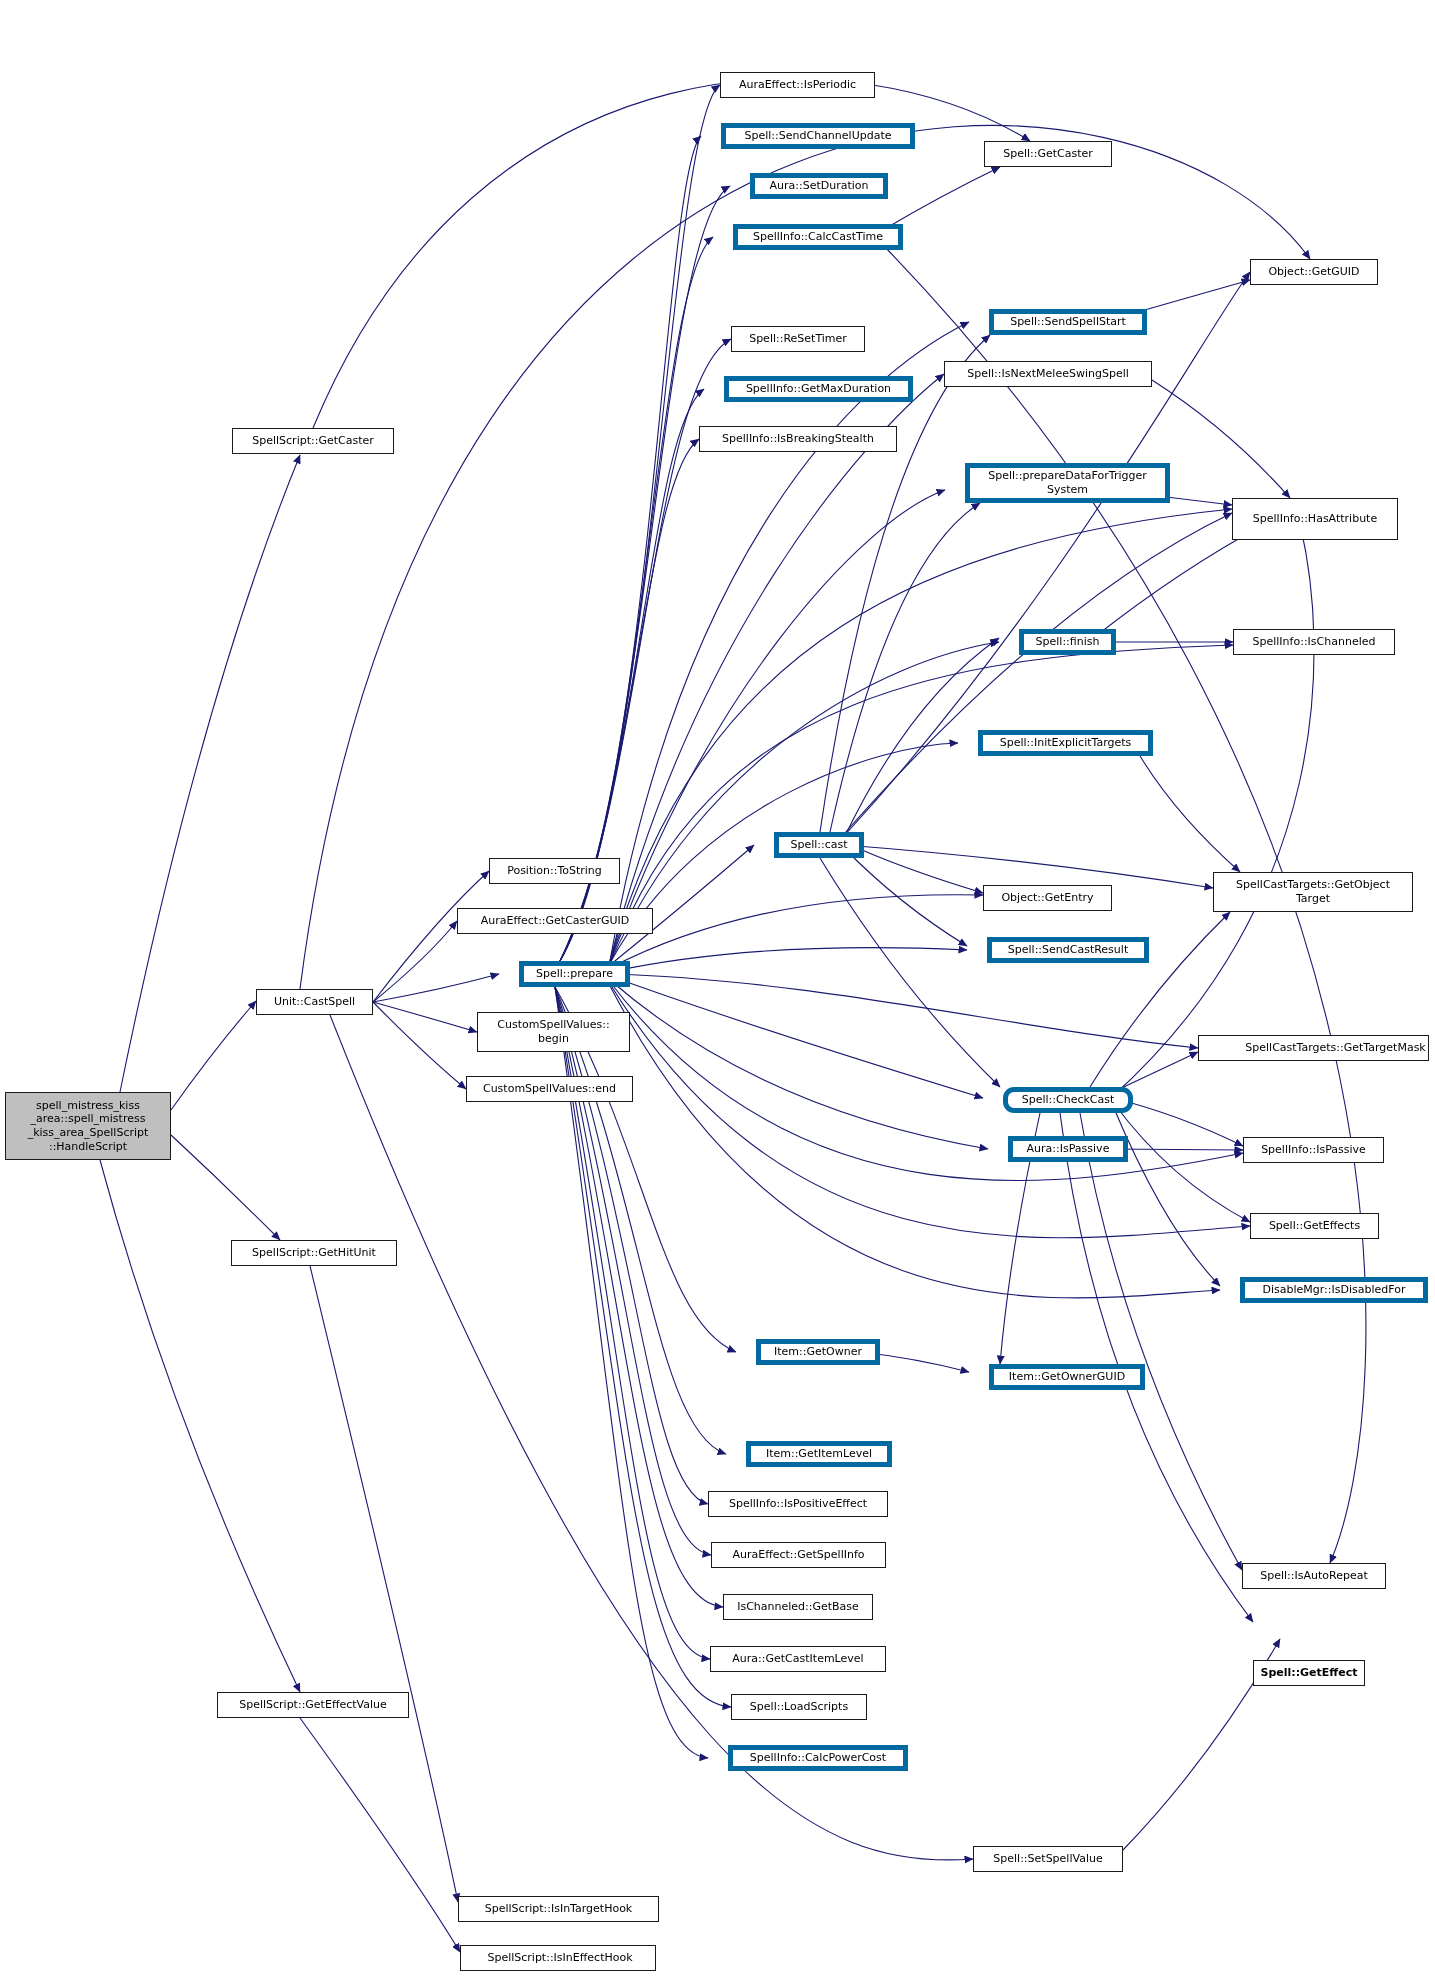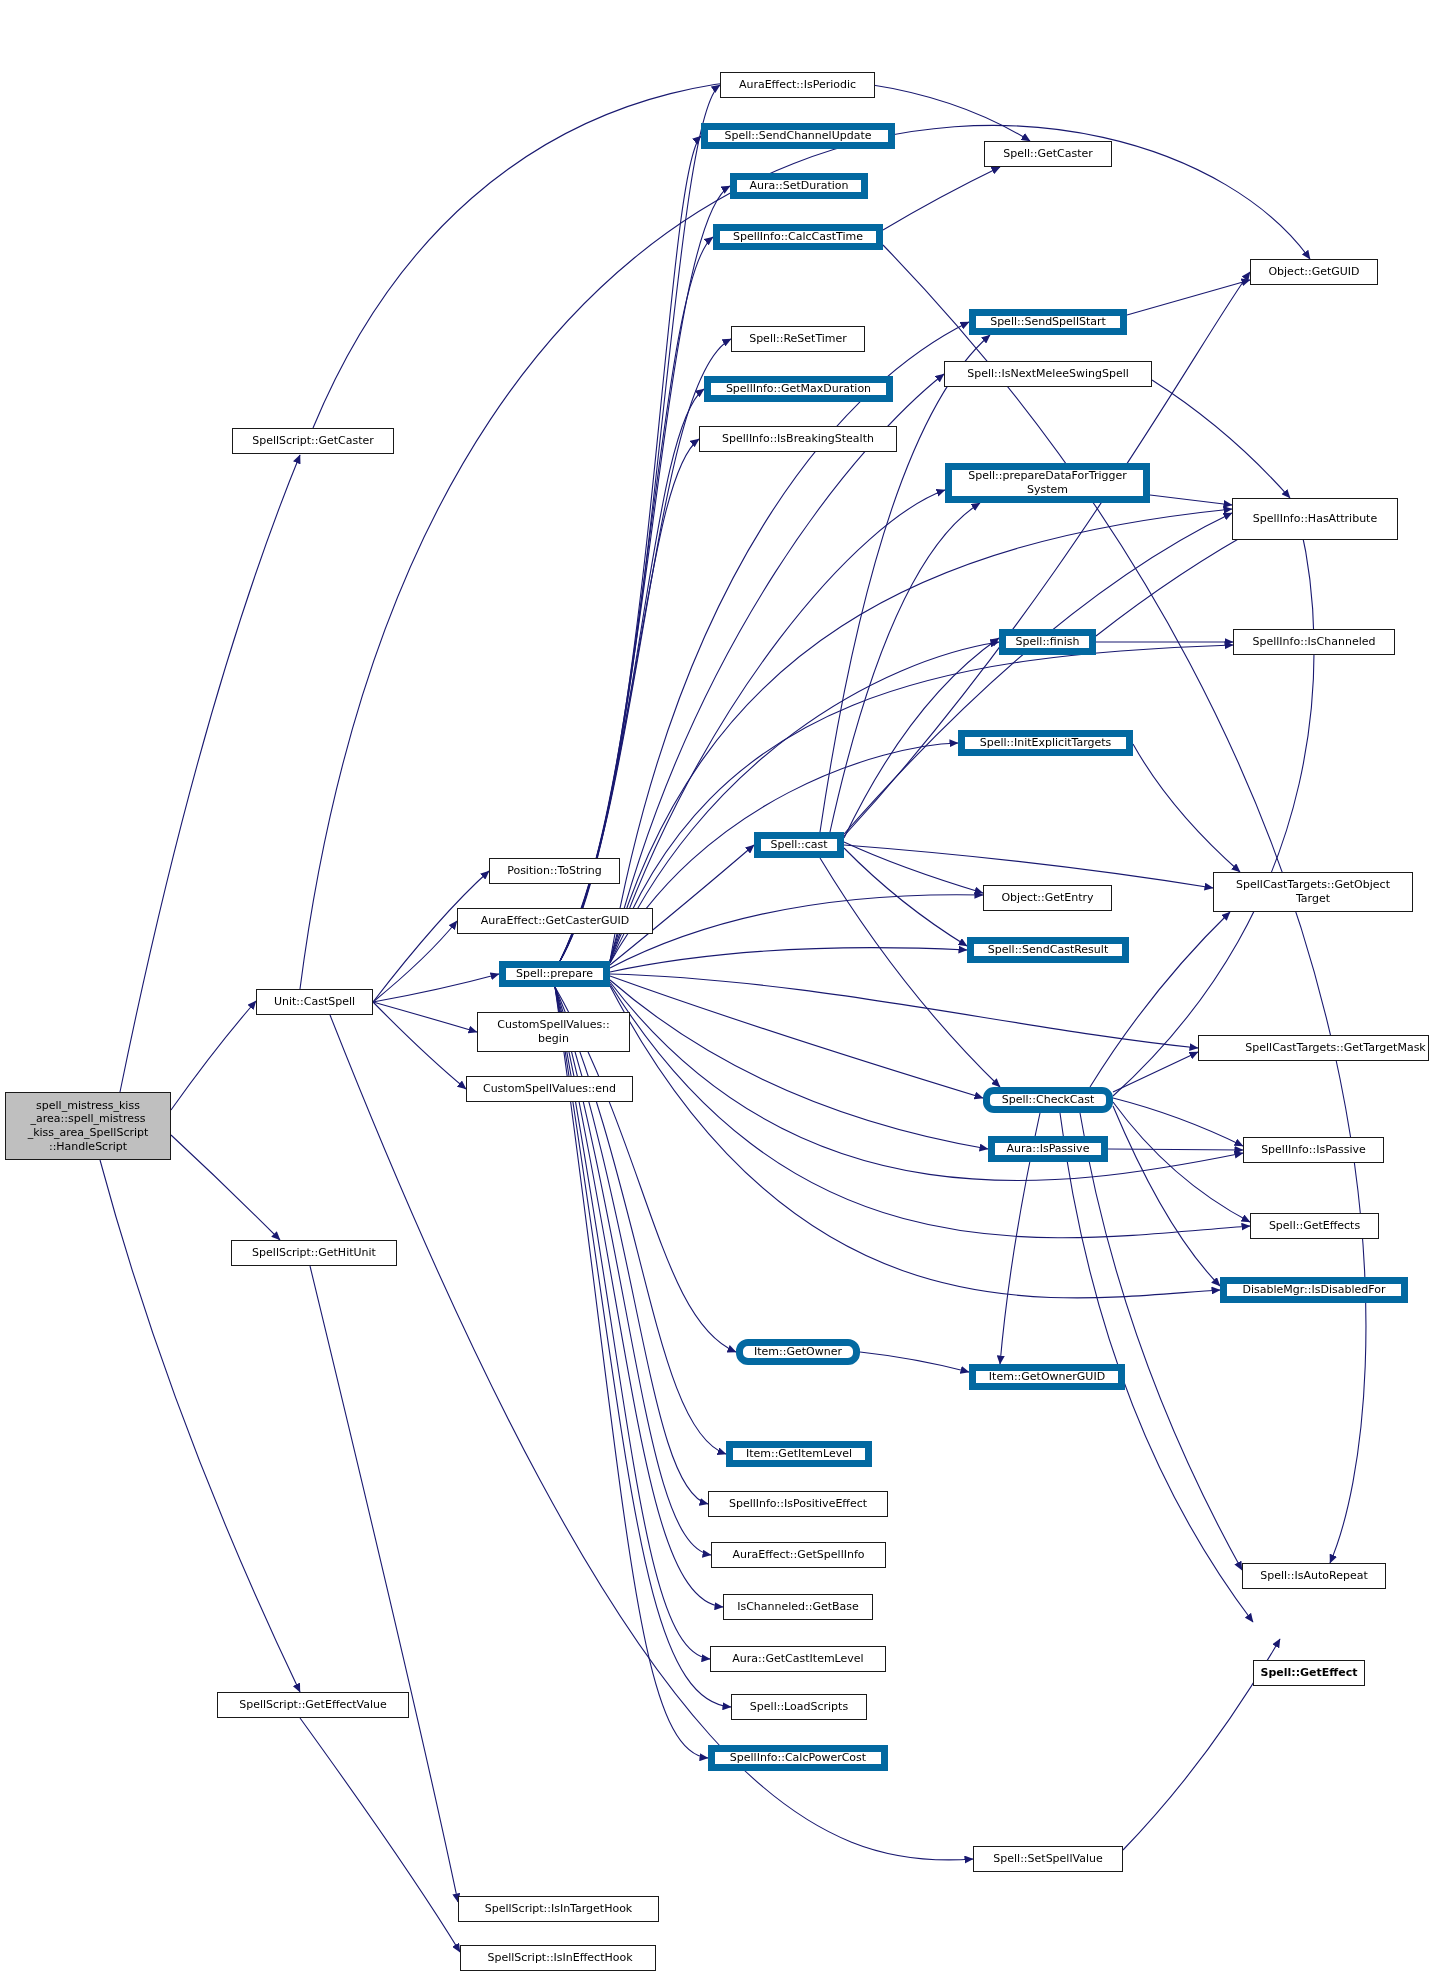--- a/index.html
+++ b/index.html
@@ -18,21 +18,21 @@
     text-align:center;
     background:#ffffff;
     border:1px solid #1a1a1a;
     color:#000000;
     font-size:11px;
     line-height:1.25;
     white-space:pre-line;
     padding:1px 4px;
     z-index:2;
   }
-  .node.trunc{border:7px solid #0369a1;}
+  .node.trunc{border:5px solid #0369a1;margin-left:20px;}
   .node.main{background:#bfbfbf;border:1px solid #1a1a1a;}
   path.edge{fill:none;stroke:#191970;stroke-width:1.1;}
 </style>
 </head>
 <body>
 
 <div id="canvas">
   <svg id="edges" xmlns="http://www.w3.org/2000/svg">
     <defs>
       <marker id="arrow" markerWidth="10" markerHeight="8" refX="8.5" refY="4" orient="auto" markerUnits="userSpaceOnUse">
@@ -131,21 +131,21 @@
 begin</div>
     <div class="node " style="left: 466px; top: 1076px; width: 167px; height: 26px;">CustomSpellValues::end</div>
     <div class="node " style="left: 720px; top: 72px; width: 155px; height: 26px;">AuraEffect::IsPeriodic</div>
     <div class="node trunc" style="left: 701px; top: 123px; width: 194px; height: 26px;">Spell::SendChannelUpdate</div>
     <div class="node trunc" style="left: 730px; top: 173px; width: 138px; height: 26px;">Aura::SetDuration</div>
     <div class="node trunc" style="left: 713px; top: 224px; width: 170px; height: 26px;">SpellInfo::CalcCastTime</div>
     <div class="node " style="left: 731px; top: 326px; width: 134px; height: 26px;">Spell::ReSetTimer</div>
     <div class="node trunc" style="left: 704px; top: 376px; width: 189px; height: 26px;">SpellInfo::GetMaxDuration</div>
     <div class="node " style="left: 699px; top: 426px; width: 198px; height: 26px;">SpellInfo::IsBreakingStealth</div>
     <div class="node trunc" style="left: 754px; top: 832px; width: 90px; height: 26px;">Spell::cast</div>
-    <div class="node trunc" style="left: 736px; top: 1339px; width: 124px; height: 26px; border-radius: 12px;">Item::GetOwner</div>
+    <div class="node trunc" style="left: 736px; top: 1339px; width: 124px; height: 26px;">Item::GetOwner</div>
     <div class="node trunc" style="left: 726px; top: 1441px; width: 146px; height: 26px;">Item::GetItemLevel</div>
     <div class="node " style="left: 708px; top: 1491px; width: 180px; height: 26px;">SpellInfo::IsPositiveEffect</div>
     <div class="node " style="left: 711px; top: 1542px; width: 175px; height: 26px;">AuraEffect::GetSpellInfo</div>
     <div class="node " style="left: 723px; top: 1594px; width: 150px; height: 26px;">IsChanneled::GetBase</div>
     <div class="node " style="left: 710px; top: 1646px; width: 176px; height: 26px;">Aura::GetCastItemLevel</div>
     <div class="node " style="left: 731px; top: 1694px; width: 136px; height: 26px;">Spell::LoadScripts</div>
     <div class="node trunc" style="left: 708px; top: 1745px; width: 180px; height: 26px;">SpellInfo::CalcPowerCost</div>
     <div class="node " style="left: 984px; top: 141px; width: 128px; height: 26px;">Spell::GetCaster</div>
     <div class="node trunc" style="left: 969px; top: 309px; width: 158px; height: 26px;">Spell::SendSpellStart</div>
     <div class="node " style="left: 944px; top: 361px; width: 208px; height: 26px;">Spell::IsNextMeleeSwingSpell</div>

